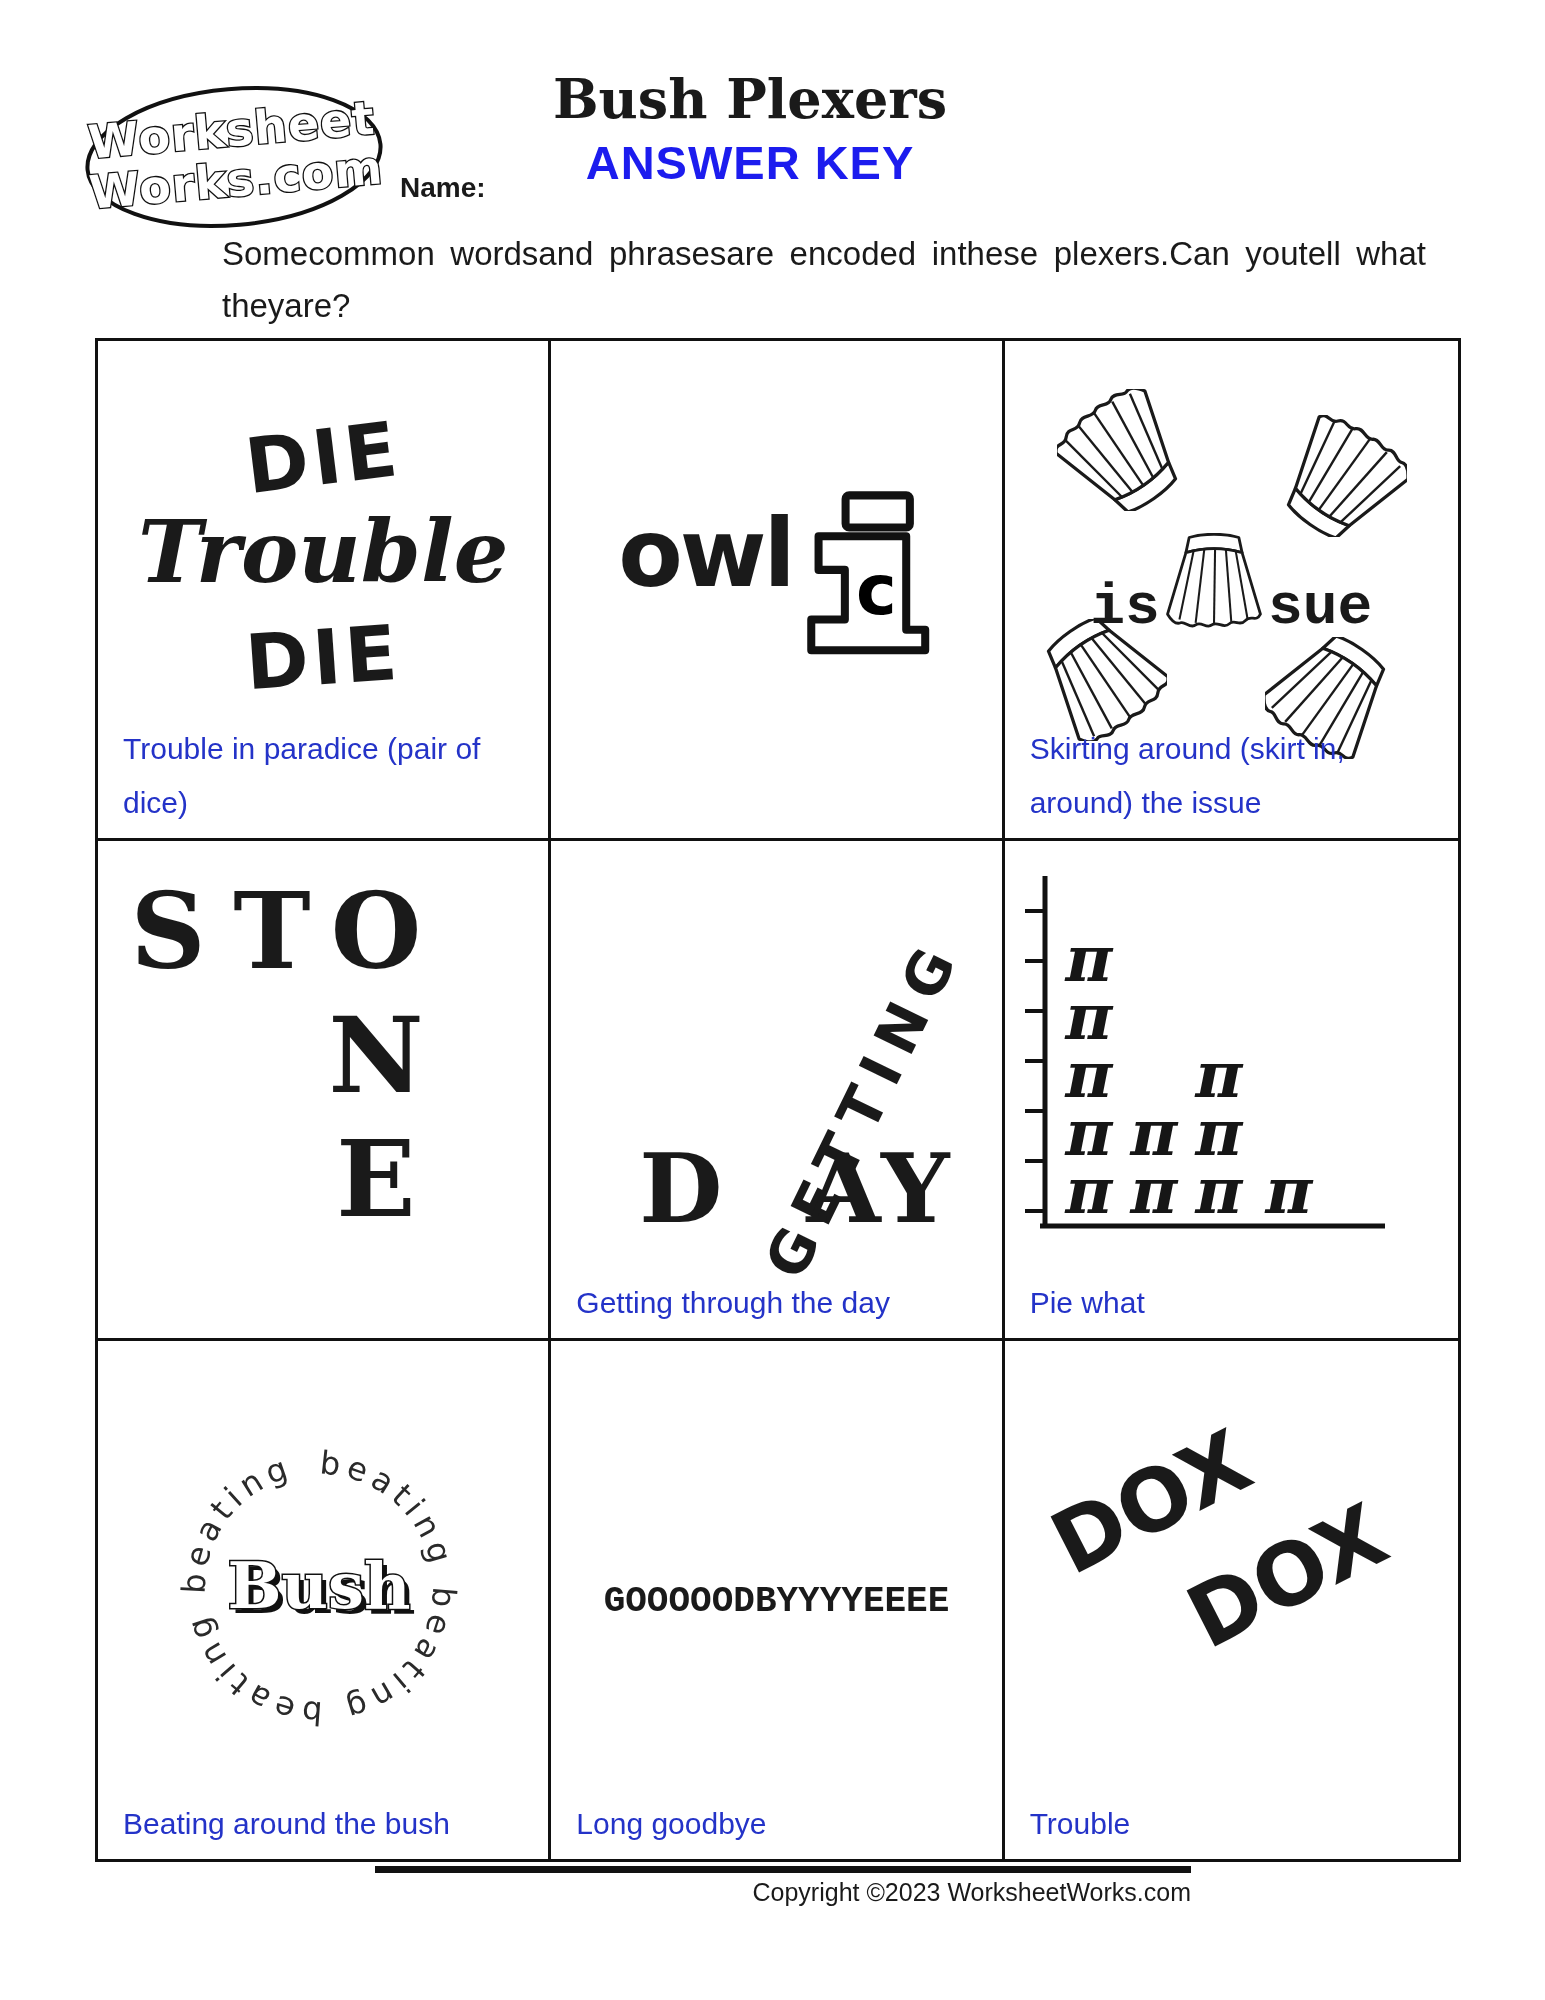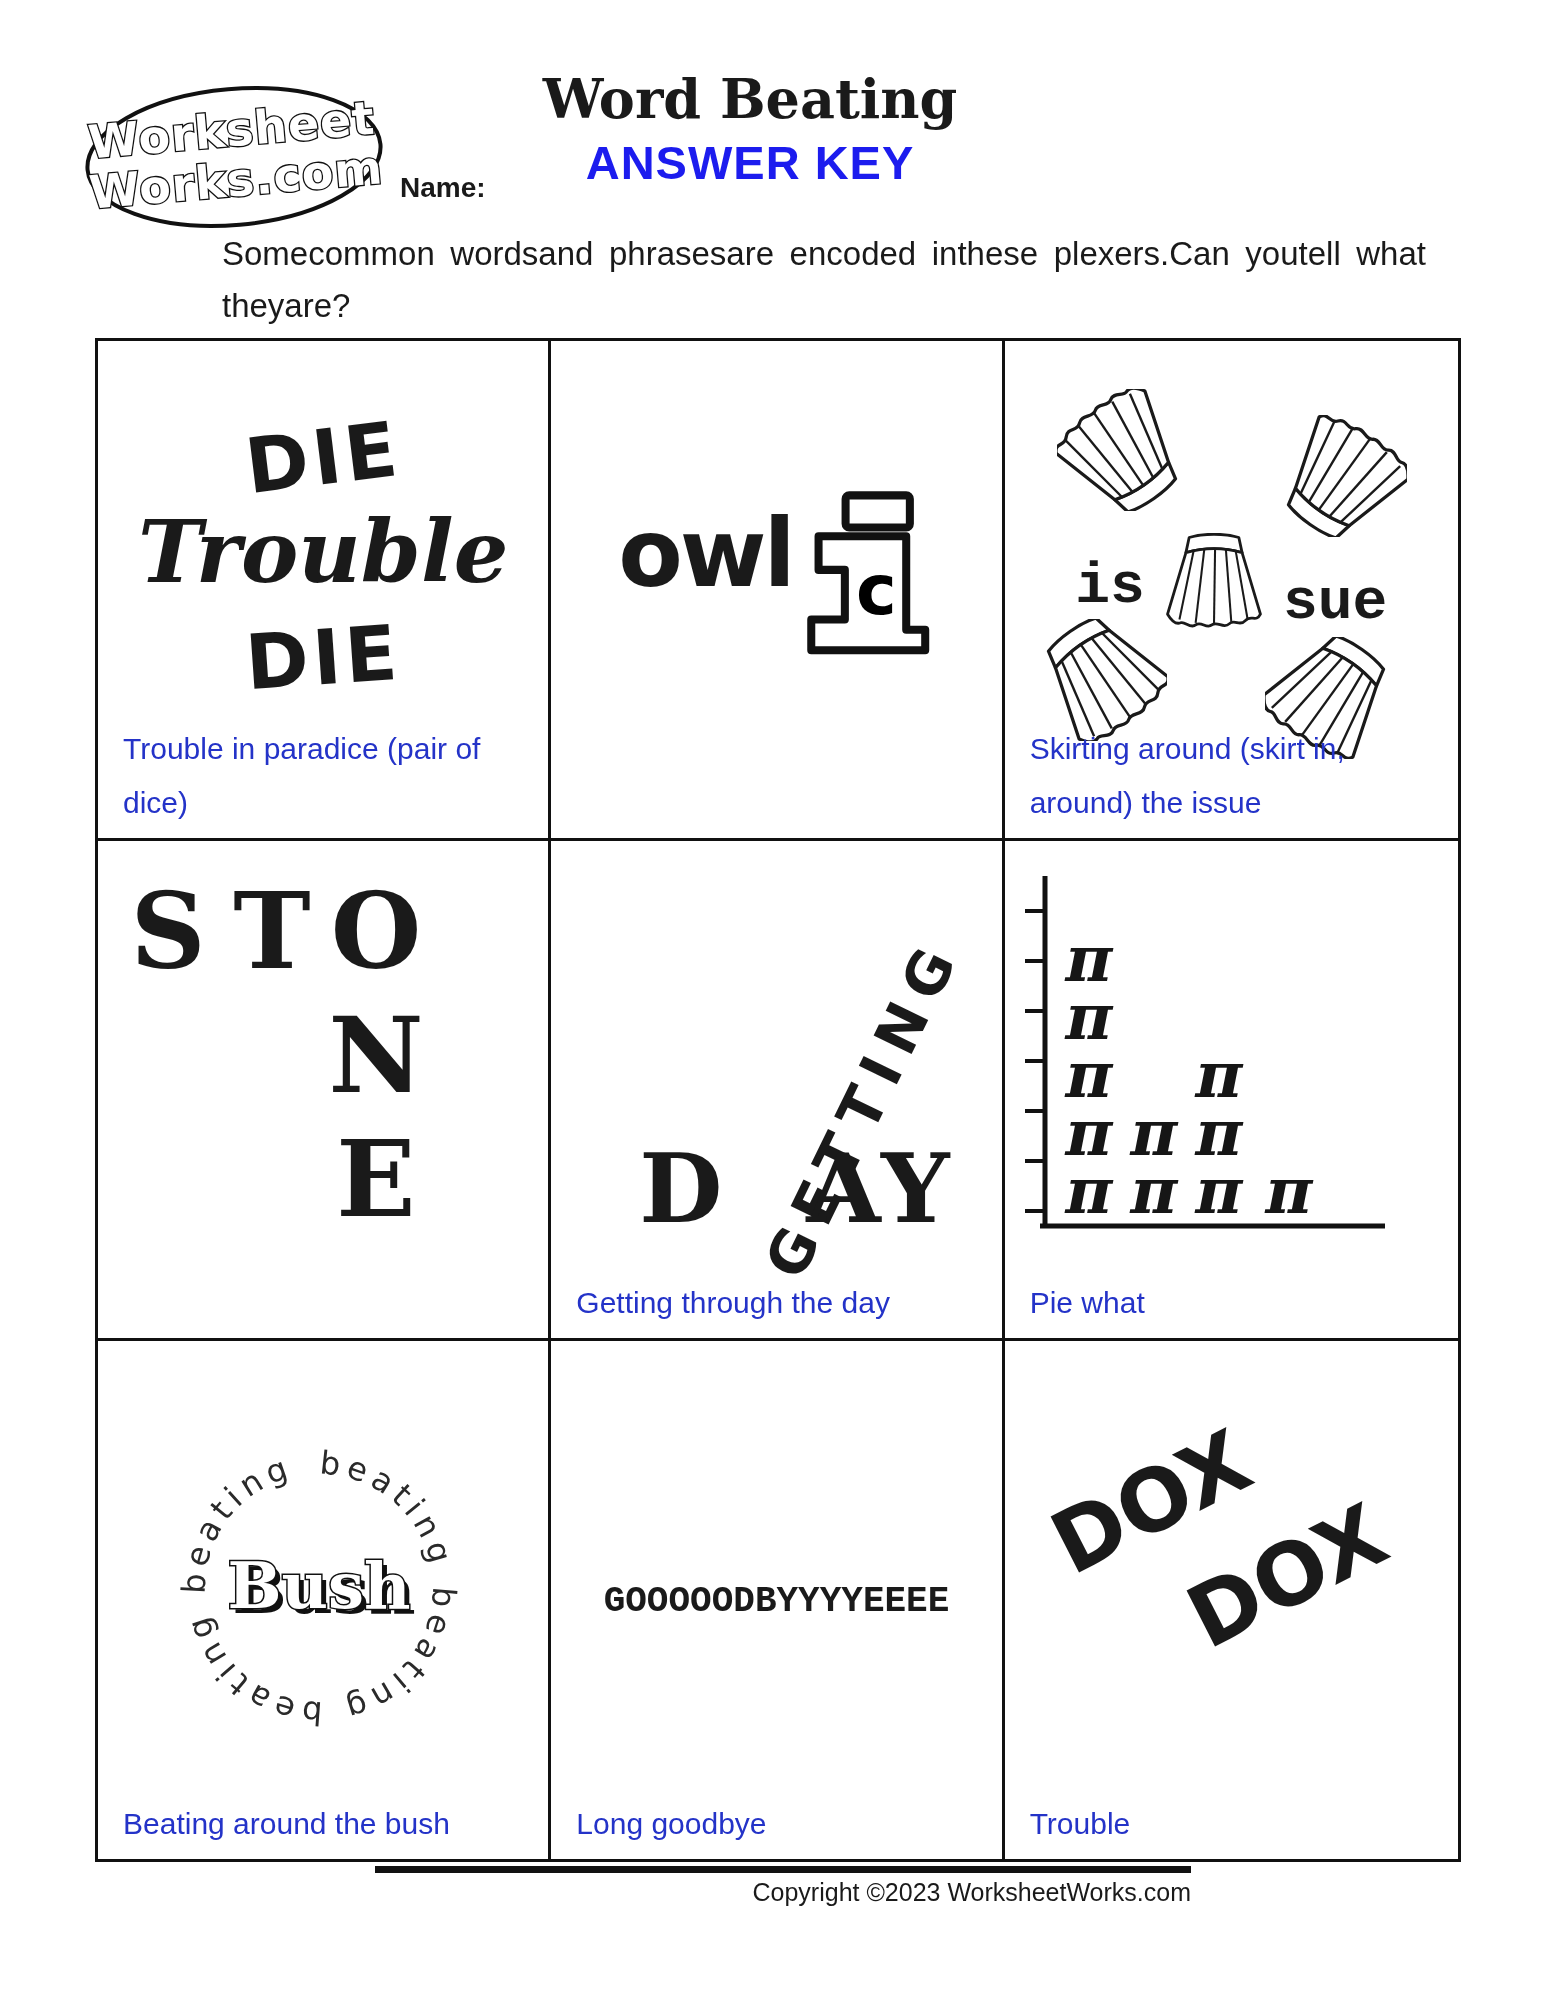--- a/index.html
+++ b/index.html
@@ -40,21 +40,21 @@
            align-items:flex-start;gap:7px;}
   .owl-word{font-family:"DejaVu Sans",sans-serif;font-weight:bold;font-size:94px;
             letter-spacing:-3px;margin-top:16px;line-height:1;}
   .iblock-body{fill:#fff;stroke:#111;stroke-width:11px;stroke-linejoin:round;}
   .iblock-c{font-family:"DejaVu Sans",sans-serif;font-weight:bold;font-size:94px;}
 
   
   .sk{fill:#fff;stroke:#1a1a1a;stroke-width:2.6px;stroke-linejoin:round;}
   .skp{fill:none;stroke:#1a1a1a;stroke-width:1.9px;}
   .issue-row{position:absolute;left:0;right:0;top:192px;display:flex;justify-content:center;
-             align-items:center;gap:15px;}
+             align-items:flex-end;}
   .issue-word{font-family:"Liberation Mono",monospace;font-weight:bold;font-size:58px;line-height:1;}
   .issue-left{margin-top:4px;}
   .issue-right{margin-top:36px;}
   .corner-skirt{position:absolute;}
 
   
   .stone{position:absolute;left:18px;top:28px;display:grid;
          grid-template-columns:repeat(3,104px);grid-template-rows:repeat(3,124px);}
   .stone span{display:flex;align-items:center;justify-content:center;
               font-family:"DejaVu Serif",serif;font-weight:bold;font-size:104px;}
@@ -106,21 +106,21 @@
     <g transform="rotate(-5 156 89)">
       <ellipse cx="156" cy="89" rx="147" ry="68" fill="none" stroke="#111" stroke-width="4"></ellipse>
       <text x="156" y="78" text-anchor="middle" font-size="46">Worksheet</text>
       <text x="156" y="128" text-anchor="middle" font-size="46">Works.com</text>
     </g>
   </svg>
 
   <div class="name-label">Name:</div>
 
   <div class="title-block">
-    <div class="doc-title">Word Beating</div>
+    <div class="doc-title">Bush Plexers</div>
     <div class="answer-key" id="answer-key" style="color: rgb(28, 28, 238);">ANSWER KEY</div>
   </div>
 
   <div class="instructions">Somecommon wordsand phrasesare encoded inthese plexers.Can youtell what theyare?</div>
 
   <svg width="0" height="0" style="position:absolute">
     <defs>
       <g id="skirt">
         <path class="sk" d="M27,4 C40,0 60,0 73,4 L76,18 C58,13 42,13 24,18 Z"></path>
         <path class="sk" d="M24,18 C42,13 58,13 76,18 L93,75 C89,83 84,75 79,81 C74,87 69,79 64,84 C59,89 53,81 48,85 C43,89 38,81 33,85 C28,89 23,81 19,83 C14,85 10,80 7,75 Z"></path>

